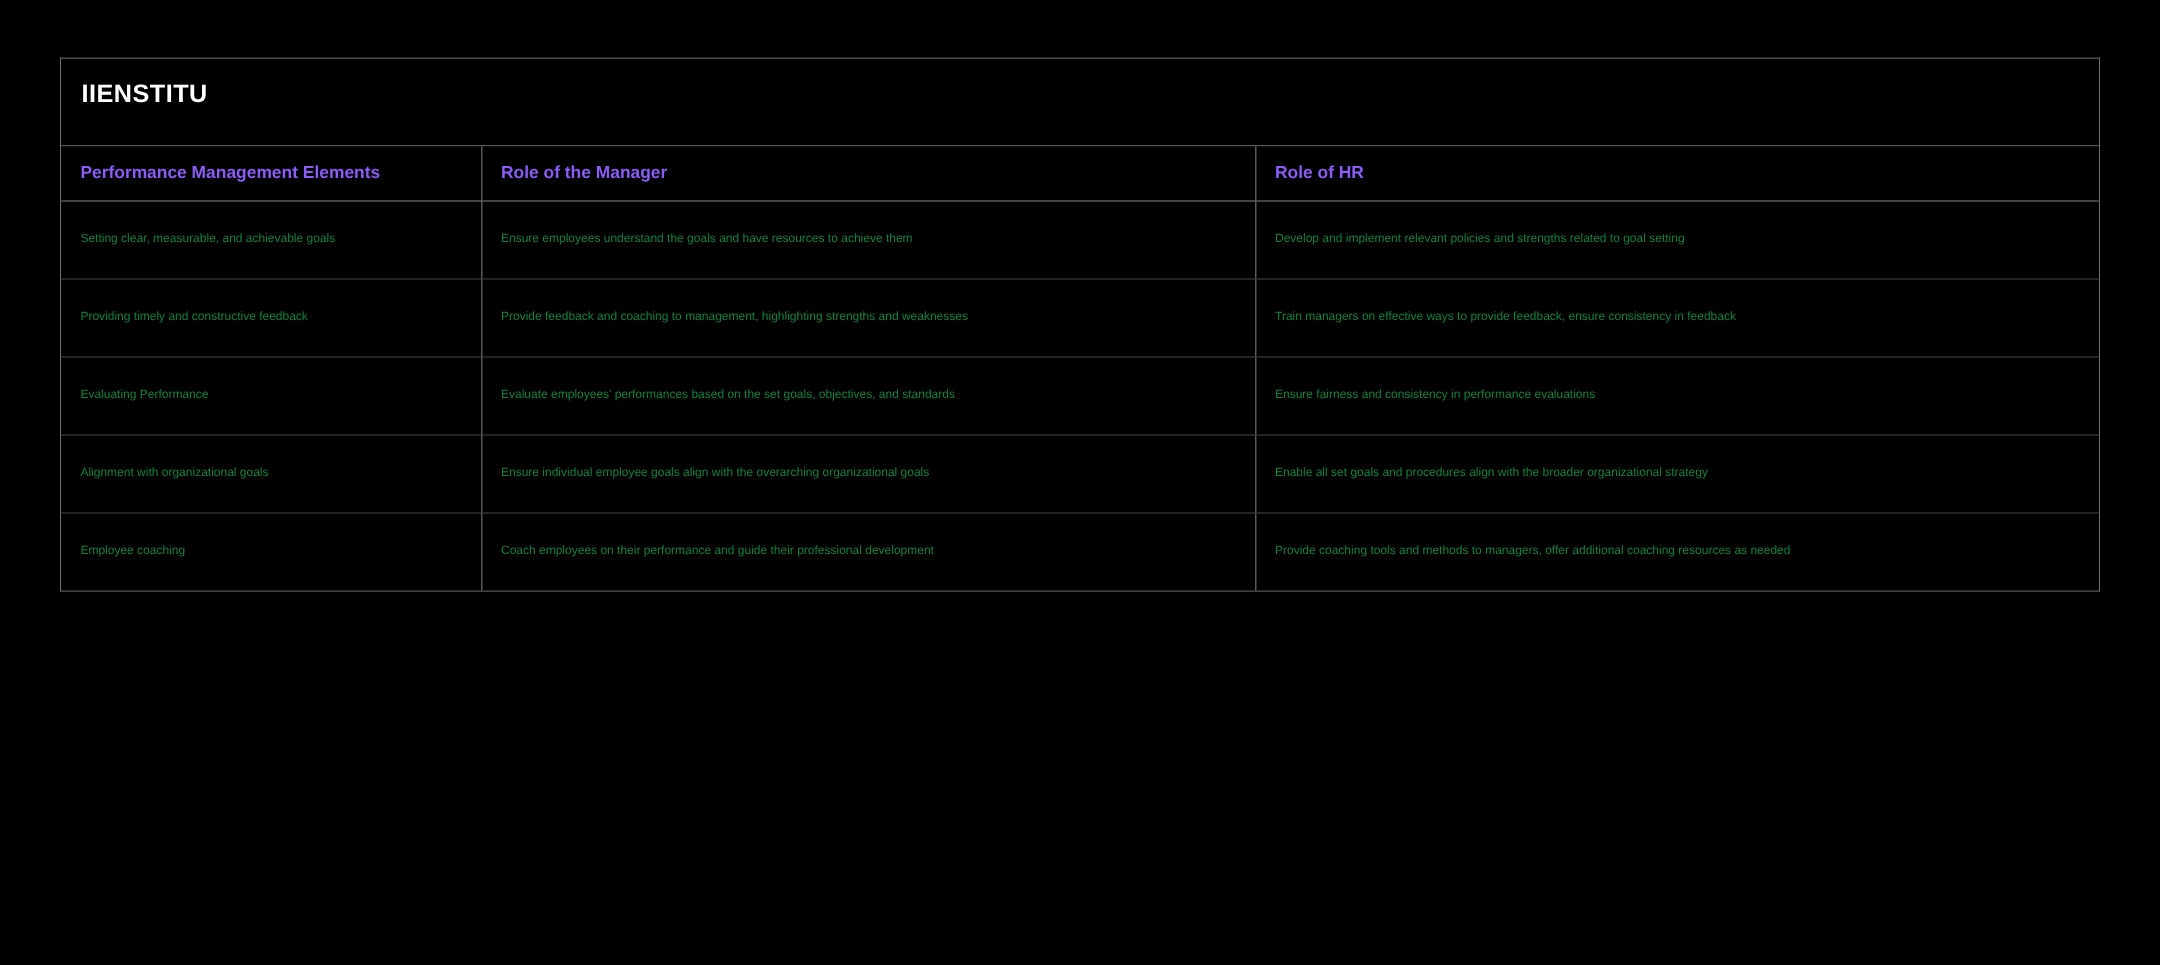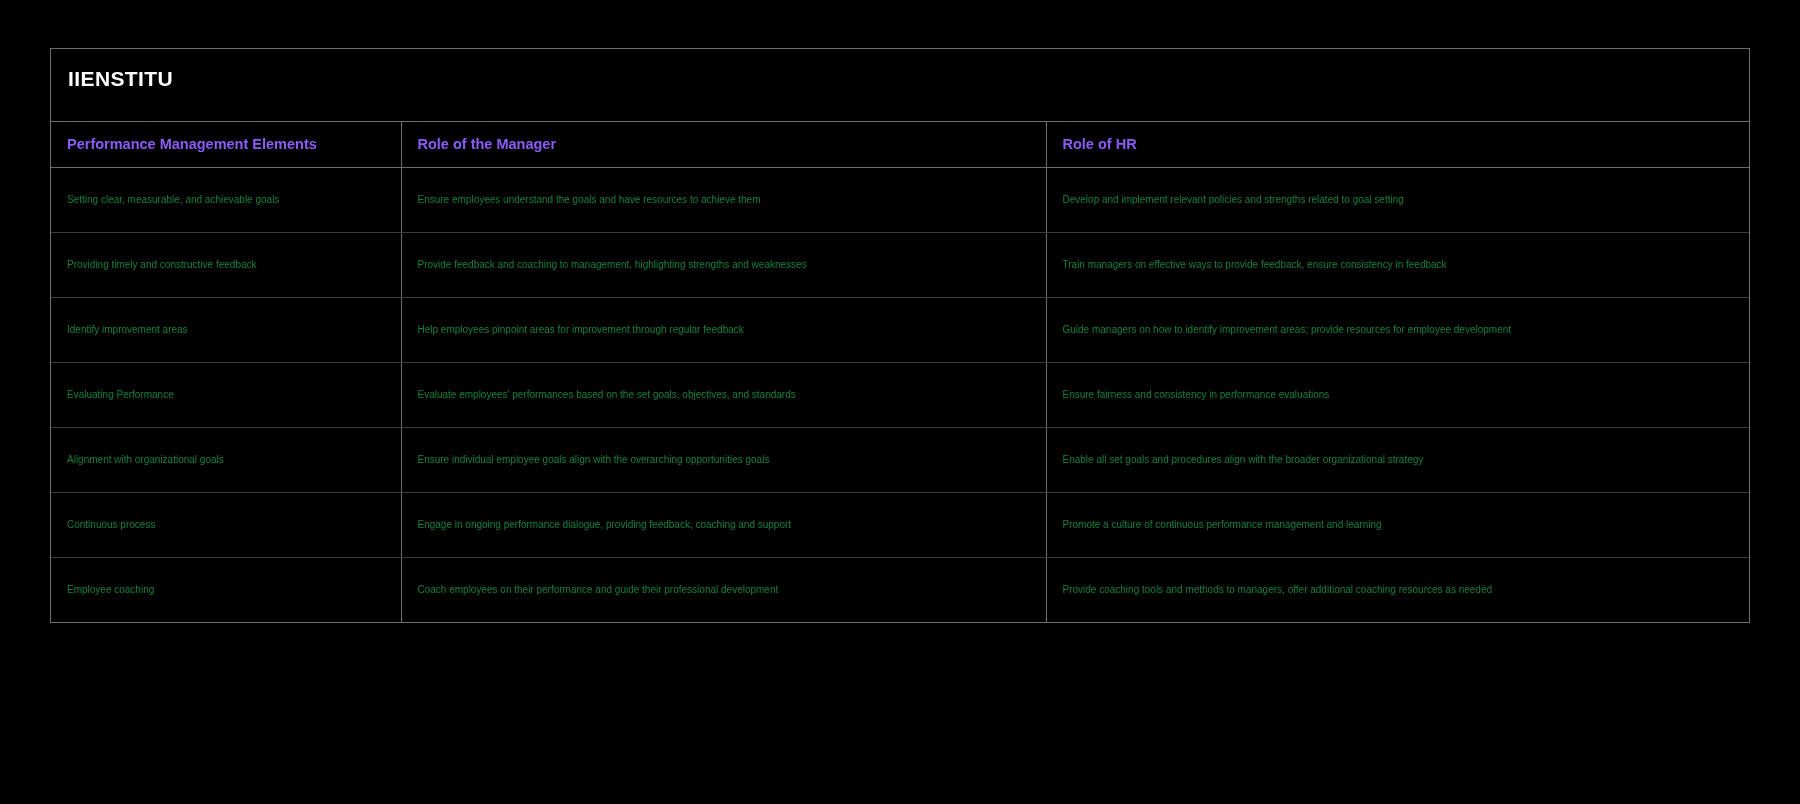--- a/index.html
+++ b/index.html
@@ -108,38 +108,28 @@
           <td>Setting clear, measurable, and achievable goals</td>
           <td>Ensure employees understand the goals and have resources to achieve them</td>
           <td>Develop and implement relevant policies and strengths related to goal setting</td>
         </tr>
         <tr class="row-tall">
           <td>Providing timely and constructive feedback</td>
           <td>Provide feedback and coaching to management, highlighting strengths and weaknesses</td>
           <td>Train managers on effective ways to provide feedback, ensure consistency in feedback</td>
         </tr>
         <tr class="row-tall">
-          <td>Identify improvement areas</td>
-          <td>Help employees pinpoint areas for improvement through regular feedback</td>
-          <td>Guide managers on how to identify improvement areas; provide resources for employee development</td>
-        </tr>
-        <tr class="row-tall">
           <td>Evaluating Performance</td>
           <td>Evaluate employees' performances based on the set goals, objectives, and standards</td>
           <td>Ensure fairness and consistency in performance evaluations</td>
         </tr>
         <tr class="row-tall">
           <td>Alignment with organizational goals</td>
-          <td>Ensure individual employee goals align with the overarching opportunities goals</td>
+          <td>Ensure individual employee goals align with the overarching organizational goals</td>
           <td>Enable all set goals and procedures align with the broader organizational strategy</td>
-        </tr>
-        <tr class="row-tall">
-          <td>Continuous process</td>
-          <td>Engage in ongoing performance dialogue, providing feedback, coaching and support</td>
-          <td>Promote a culture of continuous performance management and learning</td>
         </tr>
         <tr class="row-tall">
           <td>Employee coaching</td>
           <td>Coach employees on their performance and guide their professional development</td>
           <td>Provide coaching tools and methods to managers, offer additional coaching resources as needed</td>
         </tr>
       </tbody>
     </table>
 
   </div>

